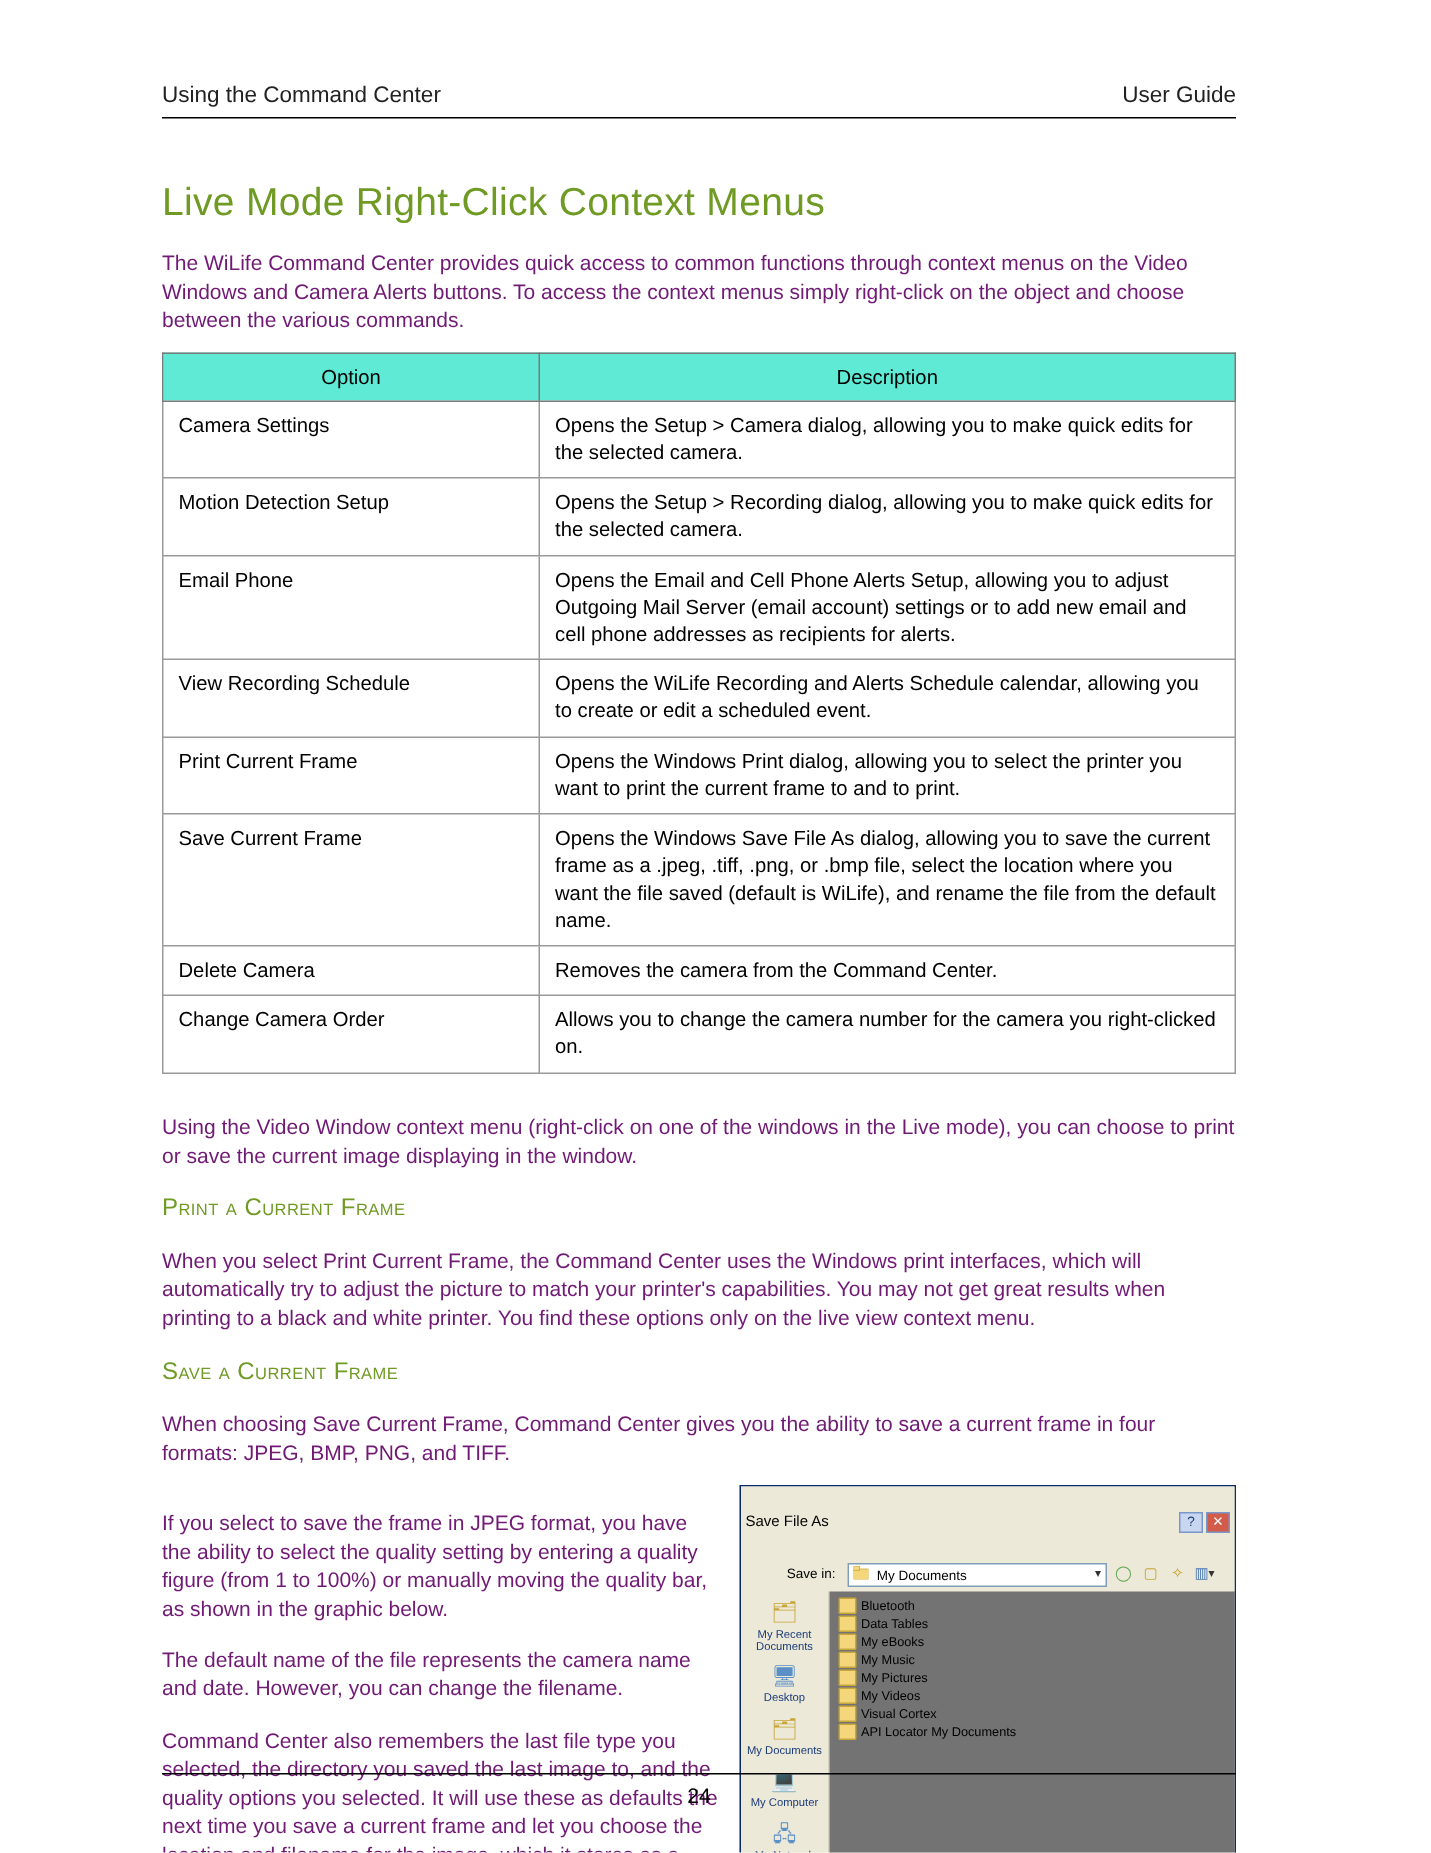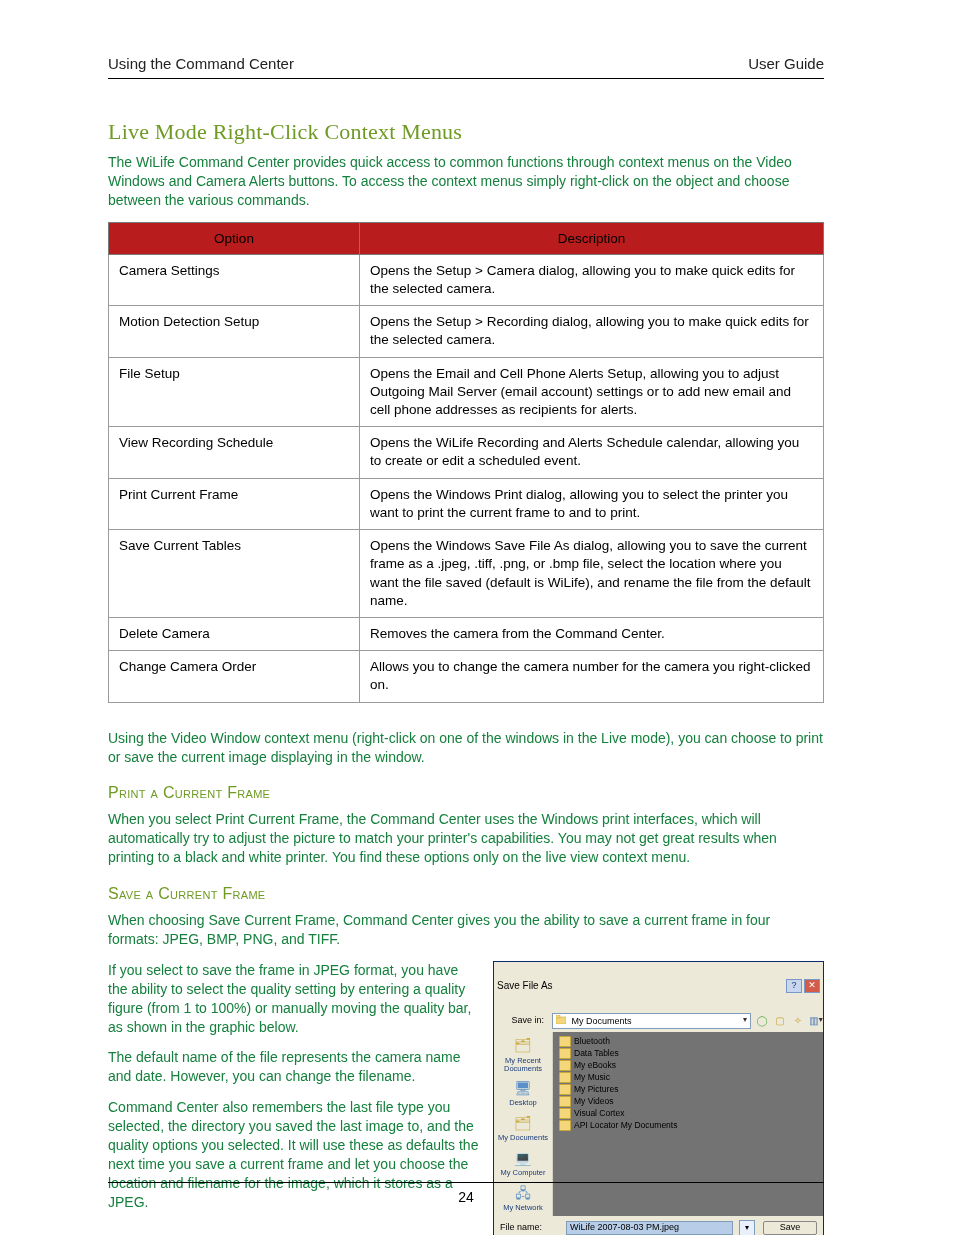--- a/index.html
+++ b/index.html
@@ -23,41 +23,41 @@
     font-size: 15px;
     color: #222;
     padding-bottom: 6px;
   }
   .rule {
     border: none;
     border-top: 1px solid #000;
     margin: 0 0 40px 0;
   }
   .h2 {
-    font-family: Liberation Serif, serif;
-    font-size: 22px;
+    font-family: Liberation Sans, sans-serif;
+    font-size: 26px;
     font-weight: 400;
     color: #6f9a24;
     margin: 0 0 8px 0;
     letter-spacing: 0.2px;
   }
   .body-text {
     font-size: 14px;
     line-height: 1.35;
-    color: #15803d;
-    margin: 0 0 12px 0;
+    color: #701a75;
+    margin: 16px 0 12px 0;
   }
   table.opts {
     width: 100%;
     border-collapse: collapse;
     margin: 6px 0 26px 0;
     font-size: 13.5px;
   }
   table.opts th {
-    background: #b91c1c;
+    background: #5eead4;
     color: #000;
     font-weight: 400;
     text-align: center;
     padding: 8px 10px;
     border: 1px solid #7a7a7a;
   }
   table.opts td {
     border: 1px solid #9a9a9a;
     padding: 7px 10px;
     vertical-align: top;
@@ -101,21 +101,21 @@
   }
   .sa-title .winbtns { display:flex; gap:2px; }
   .sa-title .winbtns span {
     width: 14px; height: 12px; display:inline-flex; align-items:center; justify-content:center;
     border:1px solid #7a97c9; font-size:9px;
   }
   .sa-title .winbtns .help { background:#c8d6ef; color:#1a3b7a; }
   .sa-title .winbtns .close { background:#d25b4a; color:#fff; }
   .sa-toolbar {
     display:flex; align-items:center; gap:4px;
-    padding: 3px 0;
+    padding: 3px 13px;
     background:#ece9d8;
   }
   .sa-toolbar .lbl { width:50px; text-align:right; padding-right:4px; }
   .sa-toolbar .combo {
     flex:1; background:#fff; border:1px solid #7f9db9; padding:1px 3px;
     display:flex; justify-content:space-between; align-items:center;
   }
   .sa-toolbar .ico-row { display:flex; gap:4px; align-items:center; }
   .sa-toolbar .tb-ico { width:12px; height:12px; display:inline-flex; align-items:center; justify-content:center; border:1px solid transparent; font-size:10px;}
   .sa-body { display:flex; }
@@ -184,33 +184,33 @@
     <tbody>
       <tr>
           <td class="optcol">Camera Settings</td>
           <td>Opens the Setup &gt; Camera dialog, allowing you to make quick edits for the selected camera.</td>
         </tr>
       <tr>
           <td class="optcol">Motion Detection Setup</td>
           <td>Opens the Setup &gt; Recording dialog, allowing you to make quick edits for the selected camera.</td>
         </tr>
       <tr>
-          <td class="optcol">File Setup</td>
+          <td class="optcol">Email Phone</td>
           <td>Opens the Email and Cell Phone Alerts Setup, allowing you to adjust Outgoing Mail Server (email account) settings or to add new email and cell phone addresses as recipients for alerts.</td>
         </tr>
       <tr>
           <td class="optcol">View Recording Schedule</td>
           <td>Opens the WiLife Recording and Alerts Schedule calendar, allowing you to create or edit a scheduled event.</td>
         </tr>
       <tr>
           <td class="optcol">Print Current Frame</td>
           <td>Opens the Windows Print dialog, allowing you to select the printer you want to print the current frame to and to print.</td>
         </tr>
       <tr>
-          <td class="optcol">Save Current Tables</td>
+          <td class="optcol">Save Current Frame</td>
           <td>Opens the Windows Save File As dialog, allowing you to save the current frame as a .jpeg, .tiff, .png, or .bmp file, select the location where you want the file saved (default is WiLife), and rename the file from the default name.</td>
         </tr>
       <tr>
           <td class="optcol">Delete Camera</td>
           <td>Removes the camera from the Command Center.</td>
         </tr>
       <tr>
           <td class="optcol">Change Camera Order</td>
           <td>Allows you to change the camera number for the camera you right-clicked on.</td>
         </tr>

